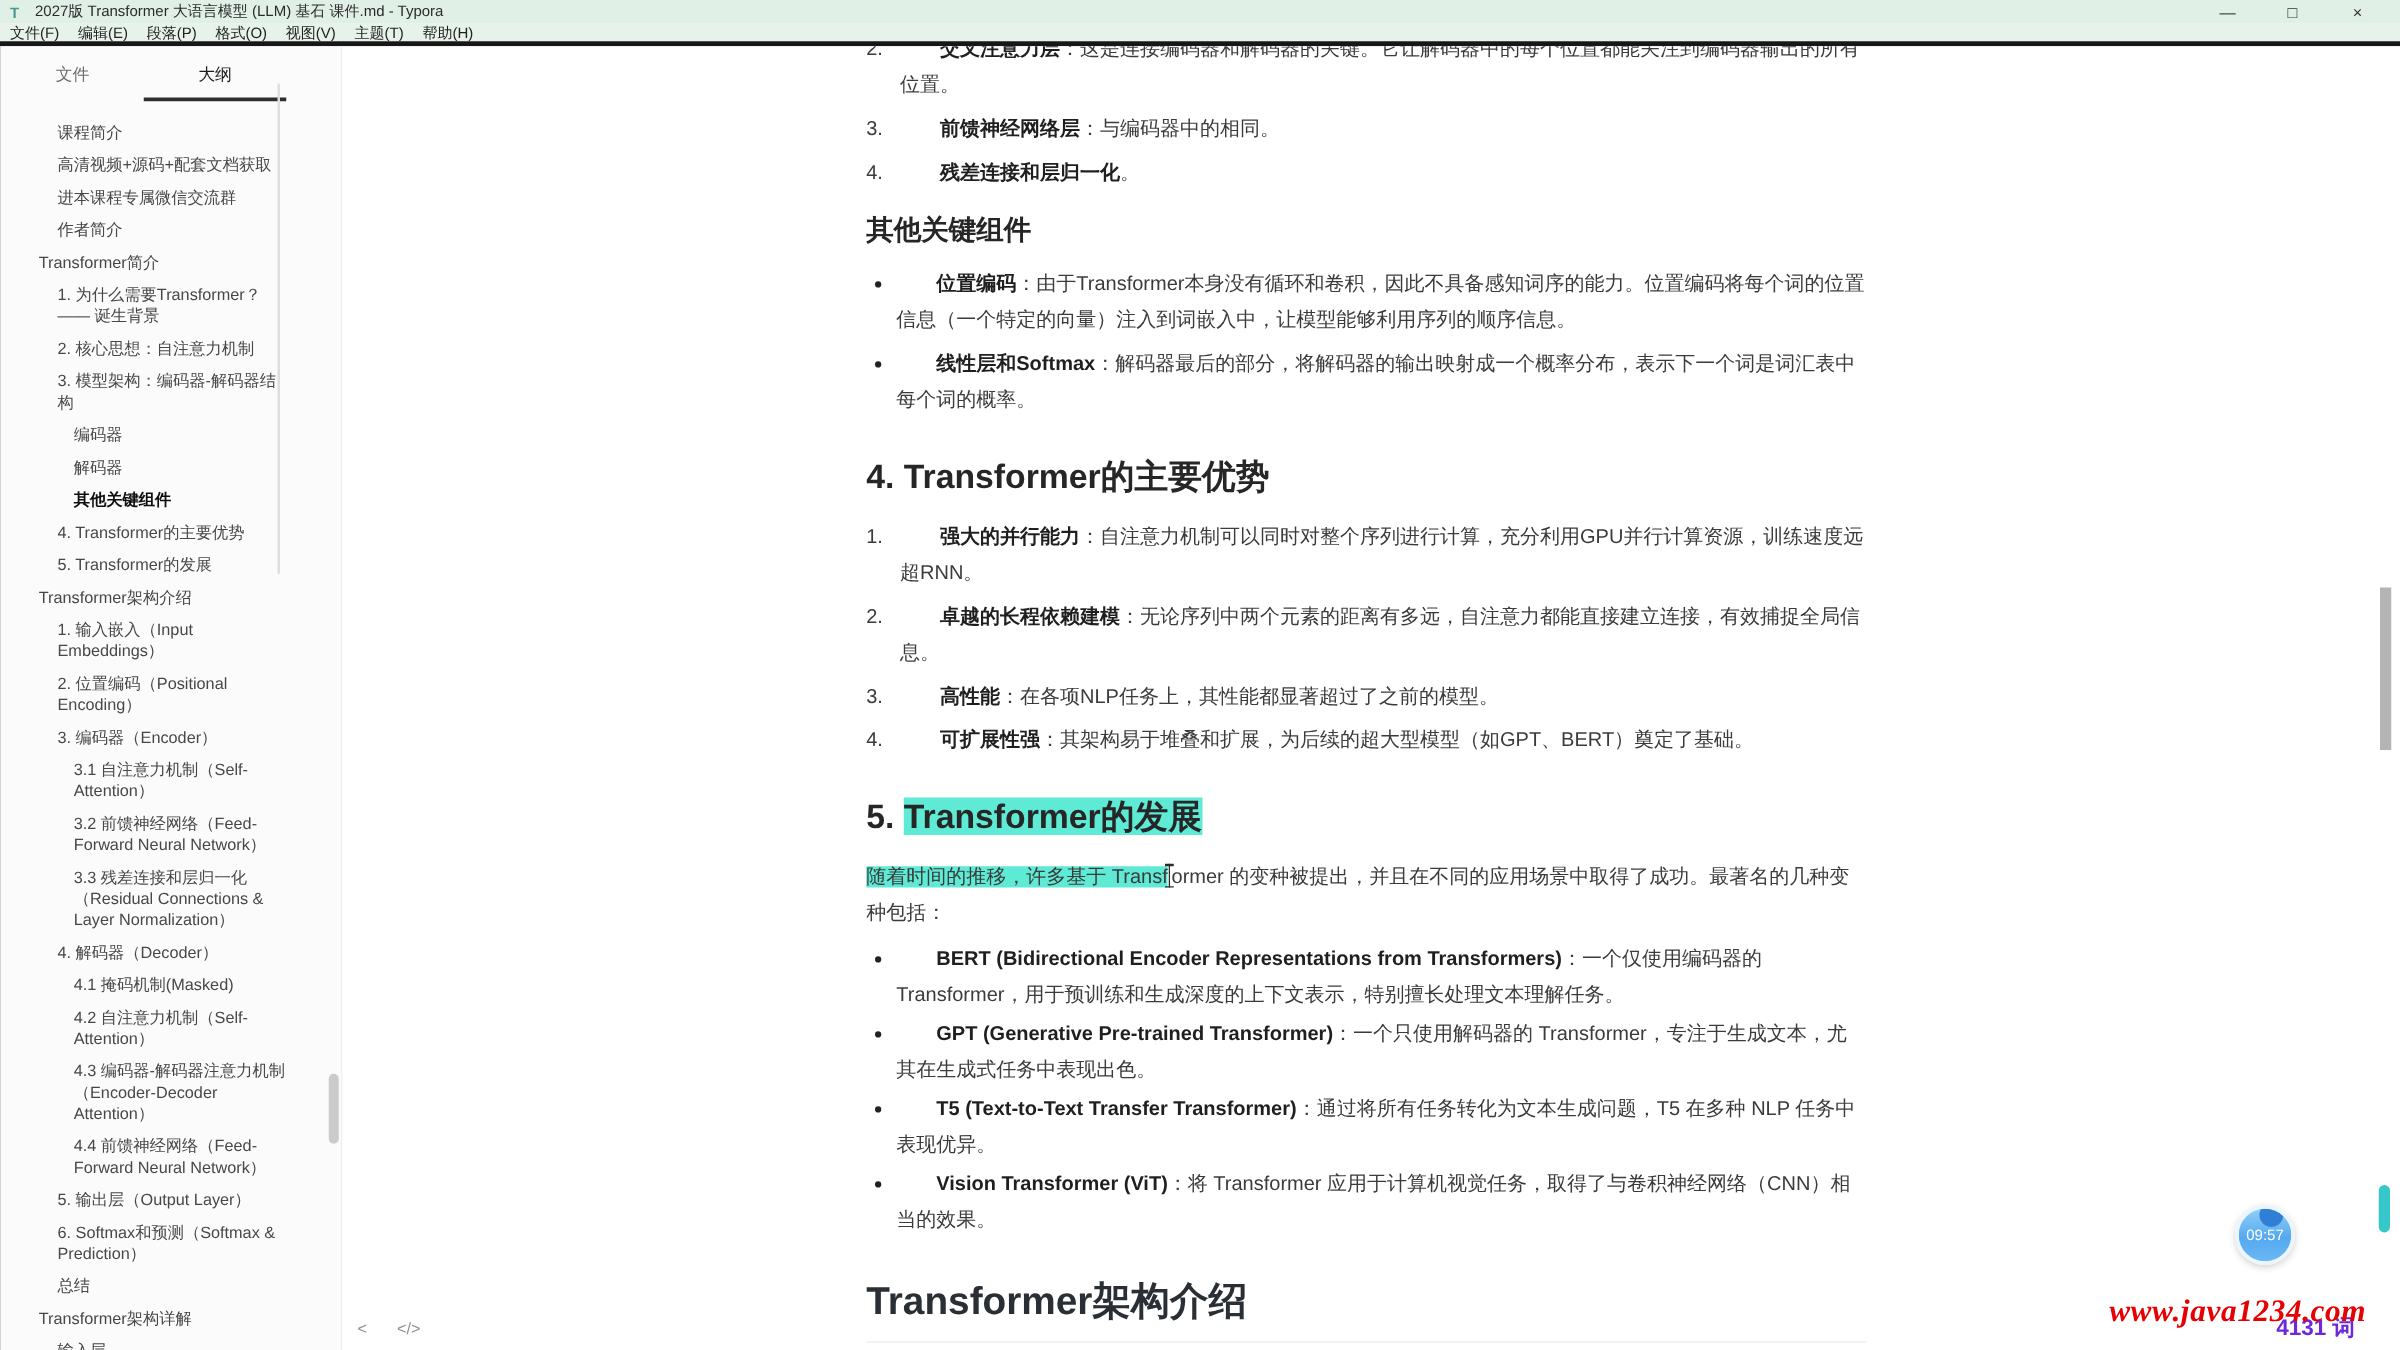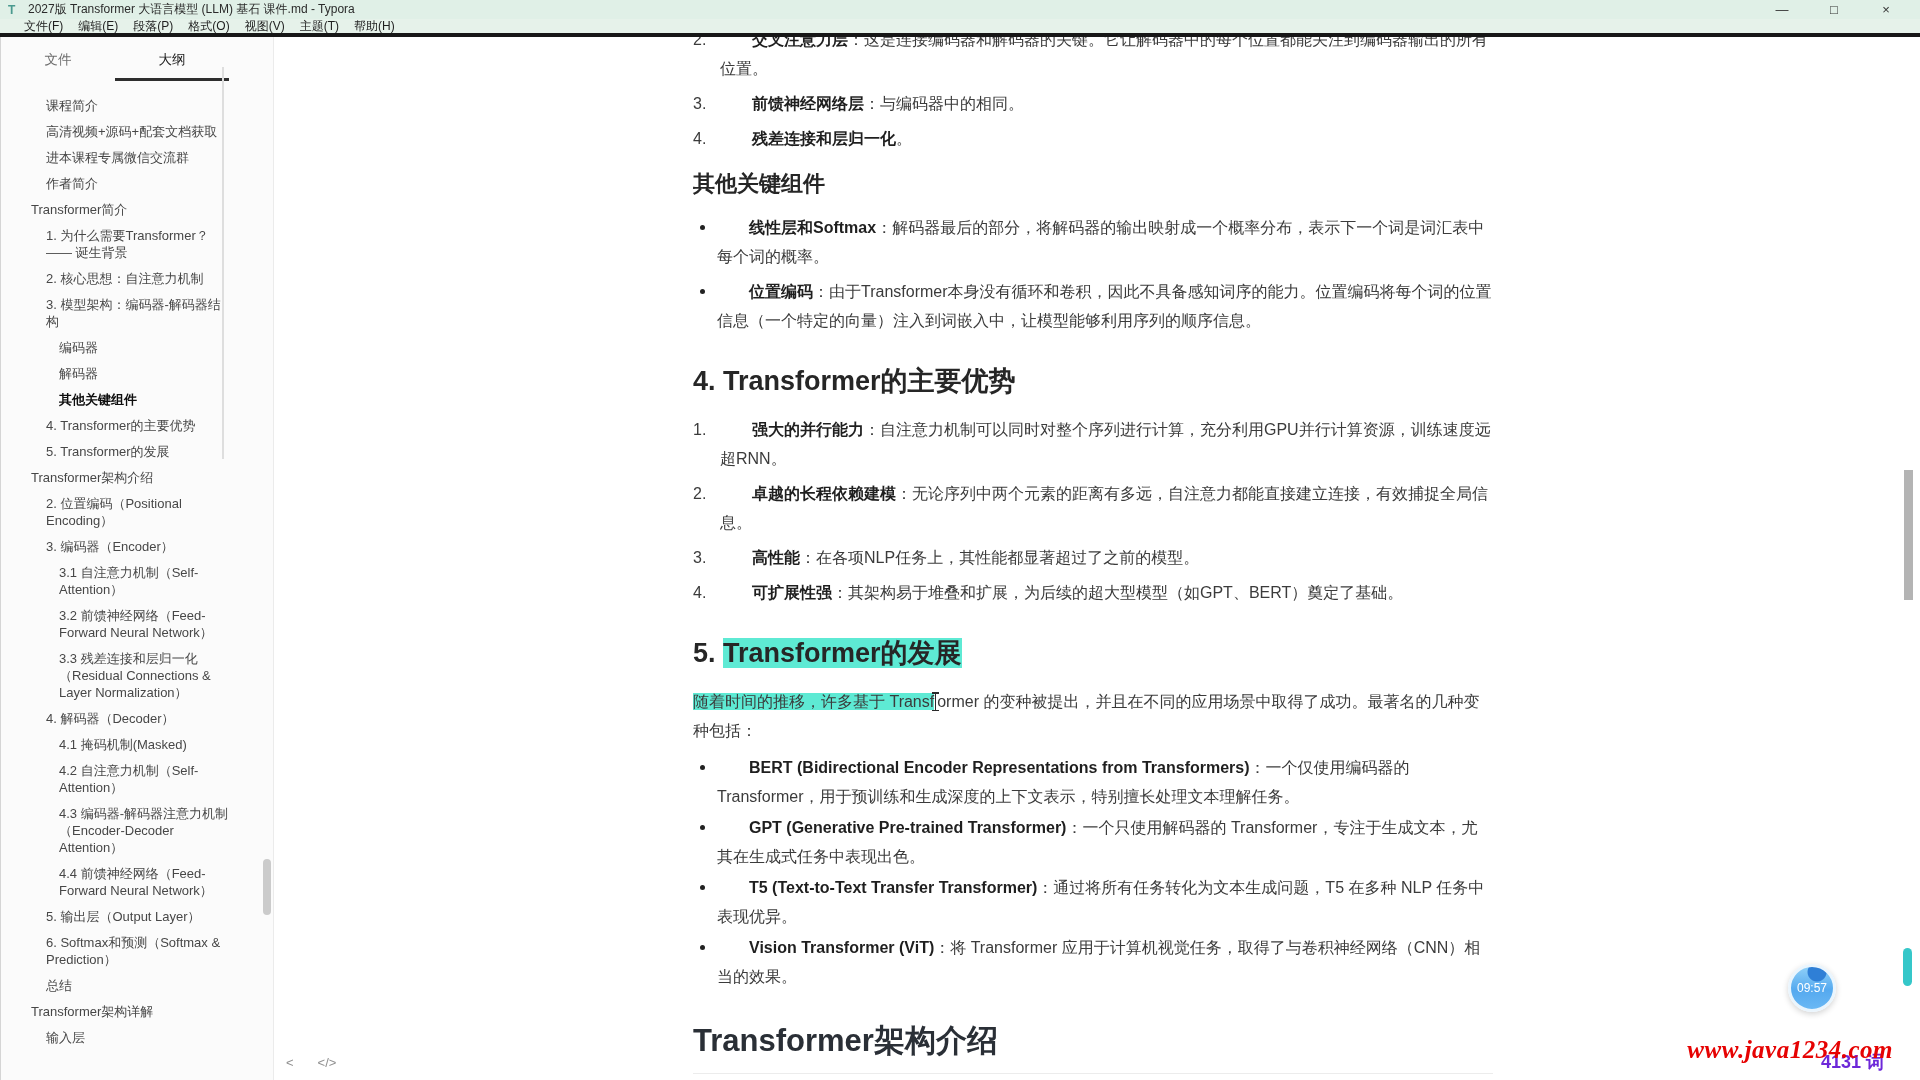--- a/index.html
+++ b/index.html
@@ -7,21 +7,21 @@
     font-family:"Liberation Sans","DejaVu Sans",sans-serif; background:#fff; }
 
   
   .titlebar { height:19px; background:#e0f0e7; display:flex; align-items:center;
     padding:0 8px; font-size:12px; color:#2b2b2b; }
   .app-icon { color:#4a9a8f; font-weight:bold; font-size:12px; width:16px; }
   .win-title { margin-left:4px; white-space:nowrap; }
   .win-controls { margin-left:auto; display:flex; }
   .win-btn { width:52px; text-align:center; font-size:13px; color:#333; line-height:19px; }
   .menubar { height:14px; background:#e6f2ea; display:flex; align-items:center;
-    gap:15px; padding-left:24px; font-size:12px; color:#1f1f1f; }
+    gap:15px; padding-left:8px; font-size:12px; color:#1f1f1f; }
   .menu-item { white-space:nowrap; }
   .menu-strip { height:4px; background:#171717; }
 
   
   .main-row { display:flex; height:1043px; border-left:1px solid #d5d5d5; }
 
   
   .sidebar { width:273px; min-width:273px; background:#fbfbfb; position:relative;
     border-right:1px solid #ebebeb; overflow:hidden; }
   .tabs { display:flex; width:228px; margin-top:14px; }
@@ -120,20 +120,21 @@
         <div class="o-item lv0">Transformer简介</div>
         <div class="o-item lv1">1. 为什么需要Transformer？ —— 诞生背景</div>
         <div class="o-item lv1">2. 核心思想：自注意力机制</div>
         <div class="o-item lv1">3. 模型架构：编码器-解码器结构</div>
         <div class="o-item lv2">编码器</div>
         <div class="o-item lv2">解码器</div>
         <div class="o-item lv2 active">其他关键组件</div>
         <div class="o-item lv1">4. Transformer的主要优势</div>
         <div class="o-item lv1">5. Transformer的发展</div>
         <div class="o-item lv0">Transformer架构介绍</div>
+        <div class="o-item lv1">1. 输入嵌入（Input Embeddings）</div>
         <div class="o-item lv1">2. 位置编码（Positional Encoding）</div>
         <div class="o-item lv1">3. 编码器（Encoder）</div>
         <div class="o-item lv2">3.1 自注意力机制（Self-Attention）</div>
         <div class="o-item lv2">3.2 前馈神经网络（Feed-Forward Neural Network）</div>
         <div class="o-item lv2">3.3 残差连接和层归一化 （Residual Connections &amp; Layer Normalization）</div>
         <div class="o-item lv1">4. 解码器（Decoder）</div>
         <div class="o-item lv2">4.1 掩码机制(Masked)</div>
         <div class="o-item lv2">4.2 自注意力机制（Self-Attention）</div>
         <div class="o-item lv2">4.3 编码器-解码器注意力机制 （Encoder-Decoder Attention）</div>
         <div class="o-item lv2">4.4 前馈神经网络（Feed-Forward Neural Network）</div>
@@ -162,24 +163,24 @@
         <li class="num-li">
           <span class="num">4.</span>
           <b>残差连接和层归一化</b><span>。</span>
         </li>
       </ol>
 
       <h3 class="doc-h3">其他关键组件</h3>
 
       <ul>
         <li class="dot-li">
+          <b>位置编码</b><span>：由于Transformer本身没有循环和卷积，因此不具备感知词序的能力。位置编码将每个词的位置信息（一个特定的向量）注入到词嵌入中，让模型能够利用序列的顺序信息。</span>
+        </li>
+        <li class="dot-li">
           <b>线性层和Softmax</b><span>：解码器最后的部分，将解码器的输出映射成一个概率分布，表示下一个词是词汇表中每个词的概率。</span>
-        </li>
-        <li class="dot-li">
-          <b>位置编码</b><span>：由于Transformer本身没有循环和卷积，因此不具备感知词序的能力。位置编码将每个词的位置信息（一个特定的向量）注入到词嵌入中，让模型能够利用序列的顺序信息。</span>
         </li>
       </ul>
 
       <h2 class="doc-h2">4. Transformer的主要优势</h2>
 
       <ol>
         <li class="num-li">
           <span class="num">1.</span>
           <b>强大的并行能力</b><span>：自注意力机制可以同时对整个序列进行计算，充分利用GPU并行计算资源，训练速度远超RNN。</span>
         </li>

